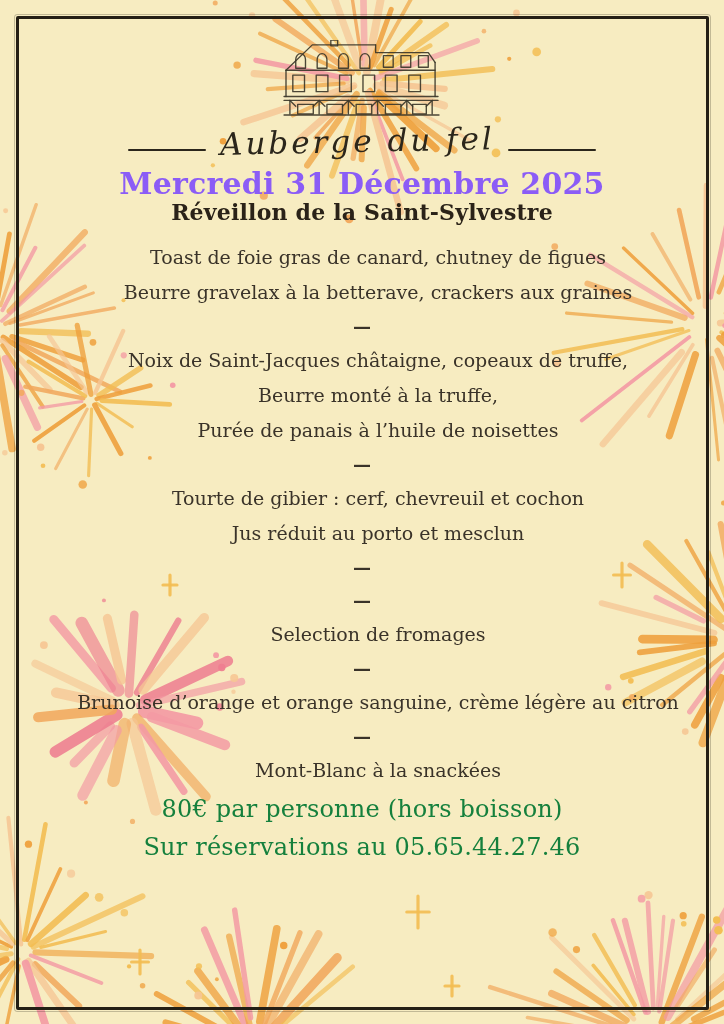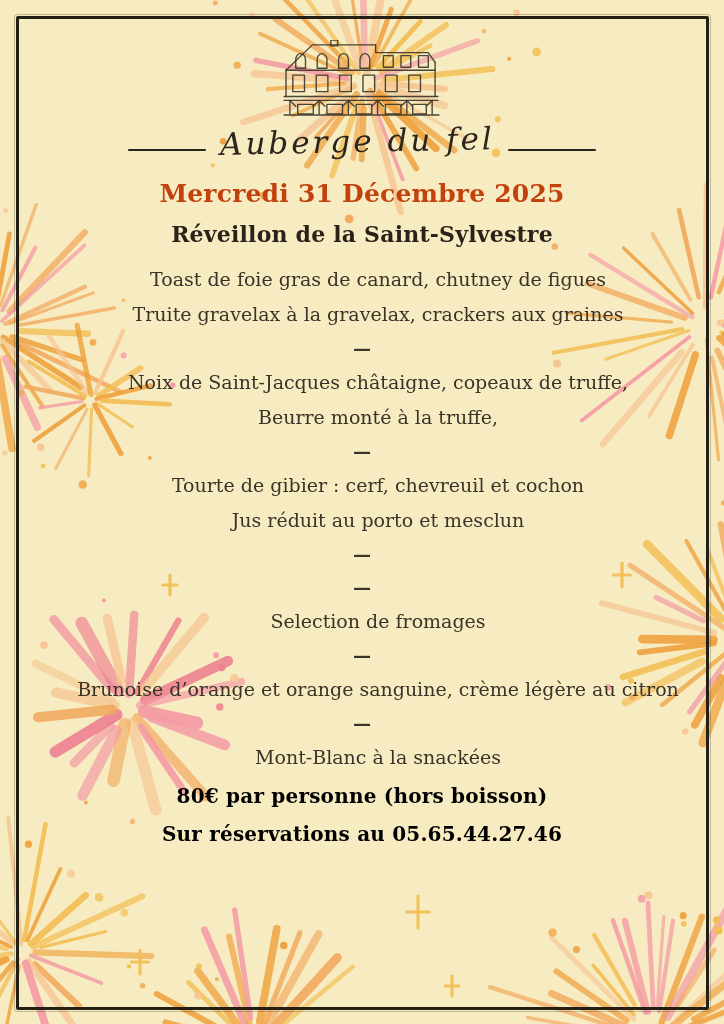--- a/index.html
+++ b/index.html
@@ -41,37 +41,37 @@
   .sig-line.right{width:88px;}
   .signature{
     font-style:italic;
     font-size:31px;
     letter-spacing:3px;
     color:#2b261b;
     transform:rotate(-1.2deg);
     white-space:nowrap;
   }
   .date-line{
-    margin-top:16px;font-size:25px;line-height:28px;
-    font-weight:bold;color:#c2410c;letter-spacing:.2px;
+    margin-top:6px;font-size:30px;line-height:28px;
+    font-weight:bold;color:#8b5cf6;letter-spacing:.2px;
   }
   .event-line{
-    margin-top:12px;font-size:22px;line-height:28px;
+    margin-top:0;font-size:22px;line-height:28px;
     font-weight:bold;color:#2a2218;letter-spacing:.2px;
   }
   .menu{margin-top:14px;width:100%;}
   .menu-line{
     font-size:19px;line-height:35px;color:#3a3329;white-space:nowrap;padding-left:32px;
   }
   .menu-sep{
     font-size:18px;line-height:33px;font-weight:bold;color:#3a3329;
   }
   .footer{margin-top:2px;}
   .footer-line{
-    font-size:20px;line-height:38px;font-weight:bold;color:#000000;letter-spacing:.2px;
+    font-size:24px;line-height:38px;font-weight:normal;color:#15803d;letter-spacing:.2px;
   }
 </style>
 </head>
 <body>
 
 <div class="page">
 
   <svg class="fireworks" id="fireworks" width="724" height="1024" viewBox="0 0 724 1024">
       <g>
         <line x1="346.57368565973934" y1="80.60370184318238" x2="254.1246764708478" y2="73.59815647223334" stroke="#f6c694" stroke-width="7.2538834805600345" stroke-linecap="round" opacity="0.7814066892303526"></line>
@@ -409,24 +409,25 @@
       <div class="sig-line left"></div>
       <div class="signature">Auberge du fel</div>
       <div class="sig-line right"></div>
     </div>
 
     <div class="date-line">Mercredi 31 Décembre 2025</div>
     <div class="event-line">Réveillon de la Saint-Sylvestre</div>
 
     <div class="menu">
       <div class="menu-line">Toast de foie gras de canard, chutney de figues</div>
-      <div class="menu-line">Truite gravelax à la gravelax, crackers aux graines</div>
+      <div class="menu-line">Beurre gravelax à la betterave, crackers aux graines</div>
       <div class="menu-sep">—</div>
       <div class="menu-line">Noix de Saint-Jacques châtaigne, copeaux de truffe,</div>
       <div class="menu-line">Beurre monté à la truffe,</div>
+      <div class="menu-line">Purée de panais à l’huile de noisettes</div>
       <div class="menu-sep">—</div>
       <div class="menu-line">Tourte de gibier : cerf, chevreuil et cochon</div>
       <div class="menu-line">Jus réduit au porto et mesclun</div>
       <div class="menu-sep">—</div>
       <div class="menu-sep">—</div>
       <div class="menu-line">Selection de fromages</div>
       <div class="menu-sep">—</div>
       <div class="menu-line">Brunoise d’orange et orange sanguine, crème légère au citron</div>
       <div class="menu-sep">—</div>
       <div class="menu-line">Mont-Blanc à la snackées</div>

